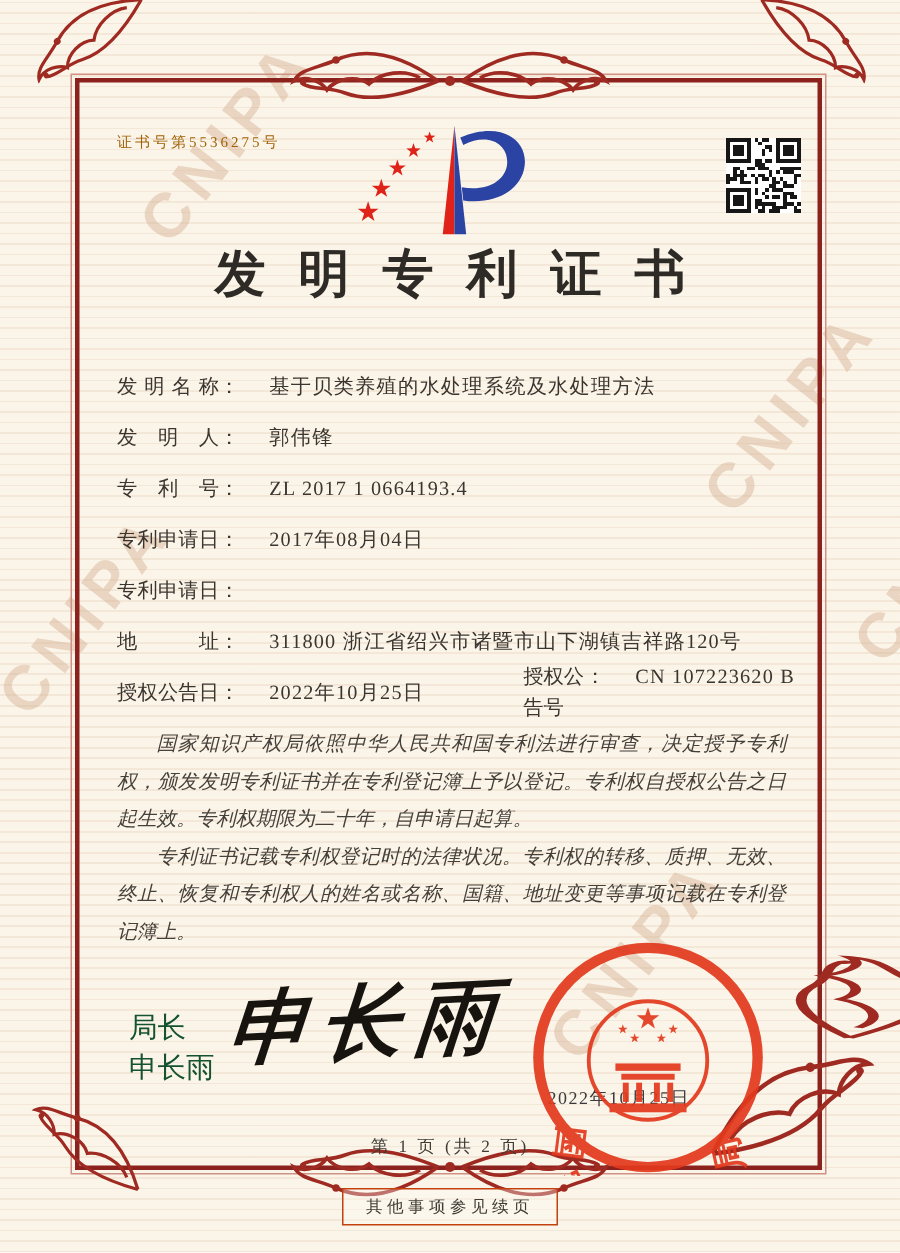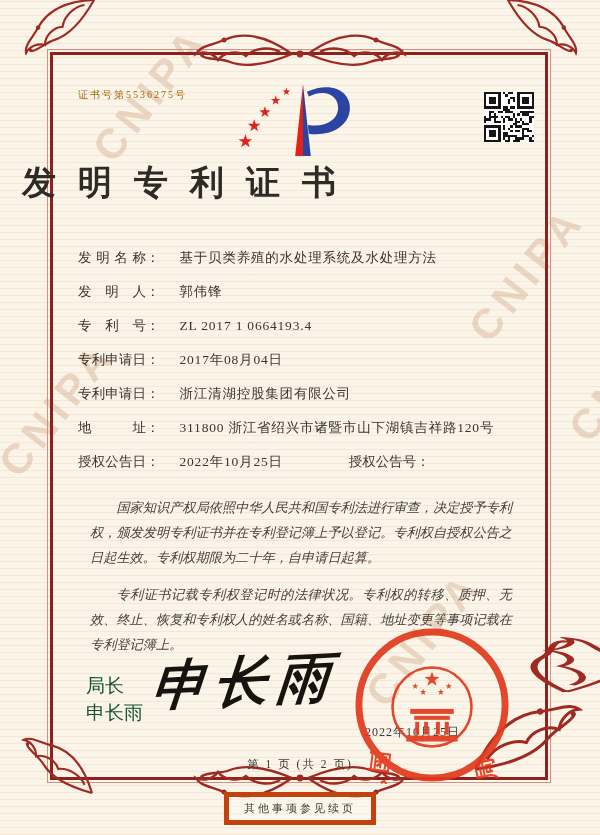--- a/index.html
+++ b/index.html
@@ -13,38 +13,38 @@
     background:repeating-linear-gradient(0deg, rgba(214,176,148,0.20) 0 1px, rgba(0,0,0,0) 1px 7px);}
   .watermark{position:absolute;font-family:"Liberation Sans","DejaVu Sans",sans-serif;font-size:42px;
     font-weight:bold;letter-spacing:6px;color:var(--watermark);opacity:.5;transform:rotate(-52deg);
     pointer-events:none;white-space:nowrap;}
   .frame{position:absolute;left:50px;top:52px;width:492px;height:722px;border:3px solid var(--frame);
     outline:1px solid var(--frame_light);outline-offset:2px;}
   .orn{position:absolute;pointer-events:none;}
   .cert-no{position:absolute;left:78px;top:88px;font-size:10px;letter-spacing:2px;color:#a16207;}
   .logo{position:absolute;left:238px;top:80px;width:128px;height:80px;}
   .qr{position:absolute;left:484px;top:92px;width:50px;height:50px;}
-  .title{position:absolute;left:0;right:0;top:160px;text-align:left;font-size:34px;font-weight:bold;
+  .title{position:absolute;left:0;right:0;top:160px;text-align:center;font-size:34px;font-weight:bold;
     letter-spacing:22px;text-indent:22px;color:#2e2a26;}
   .fields{position:absolute;left:78px;top:240px;width:452px;font-size:13.5px;}
   .frow{display:flex;height:34px;align-items:center;line-height:21px;}
   .flabel{display:inline-block;width:68px;text-align:justify;text-align-last:justify;flex:none;}
   .fvalue{margin-left:20px;letter-spacing:.8px;white-space:nowrap;}
   .grp2{display:flex;margin-left:66px;}
   .paras{position:absolute;left:78px;top:483px;width:446px;font-size:13.2px;line-height:25px;
     color:#45403a;font-style:italic;text-align:justify;}
-  .paras p{margin:12px;text-indent:2em;}
+  .paras p{margin:0;text-indent:2em;}
   .officer{position:absolute;left:86px;top:672px;font-size:19px;line-height:27px;color:#14532d;}
   .sig{position:absolute;left:152px;top:646px;font-size:54px;font-style:italic;font-weight:bold;
     color:#17140f;letter-spacing:8px;transform:rotate(-3deg) skewX(-8deg);white-space:nowrap;}
   .seal{position:absolute;left:353px;top:626px;width:158px;height:158px;}
   .seal-date{position:absolute;left:12px;top:98px;font-size:12px;color:#3a3a3a;letter-spacing:1px;white-space:nowrap;}
   .seal svg{position:absolute;inset:0;opacity:.93;}
   .page-num{position:absolute;left:0;right:0;top:757px;text-align:center;font-size:11.5px;letter-spacing:2px;color:#3f3a34;}
-  .note-box{position:absolute;left:50%;top:792px;transform:translateX(-50%);border:5px solid #c2410c;
+  .note-box{position:absolute;left:50%;top:792px;transform:translateX(-50%);border:1px solid #c2410c;
     padding:4px 15px;font-size:11px;letter-spacing:3px;color:#3f3a34;background:rgba(255,252,245,.35);white-space:nowrap;}
 </style>
 </head>
 <body>
 
 <div class="page">
   <div class="texture"></div>
 
   <div class="watermark" style="left:72px;top:70px;">CNIPA</div>
   <div class="watermark" style="left:448px;top:250px;">CNIPA</div>
@@ -248,34 +248,34 @@
         <span class="fvalue">ZL 2017 1 0664193.4</span>
     </div>
     <div class="frow">
       <span class="flabel">专利申请日</span>
         <span>：</span>
         <span class="fvalue">2017年08月04日</span>
     </div>
     <div class="frow">
       <span class="flabel">专利申请日</span>
         <span>：</span>
-        <span class="fvalue">浙江清湖控股集团有限公司</span>
     </div>
     <div class="frow">
       <span class="flabel">地址</span>
         <span>：</span>
         <span class="fvalue">311800 浙江省绍兴市诸暨市山下湖镇吉祥路120号</span>
     </div>
     <div class="frow">
       <span class="flabel">授权公告日</span>
         <span>：</span>
         <span class="fvalue">2022年10月25日</span>
       <span class="grp2">
         <span>授权公告号</span>
           <span>：</span>
+          <span class="fvalue">CN 107223620 B</span>
       </span>
     </div>
   </div>
 
   <div class="paras">
     <p>国家知识产权局依照中华人民共和国专利法进行审查，决定授予专利权，颁发发明专利证书并在专利登记簿上予以登记。专利权自授权公告之日起生效。专利权期限为二十年，自申请日起算。</p>
     <p>专利证书记载专利权登记时的法律状况。专利权的转移、质押、无效、终止、恢复和专利权人的姓名或名称、国籍、地址变更等事项记载在专利登记簿上。</p>
   </div>
 
   <div class="officer">

